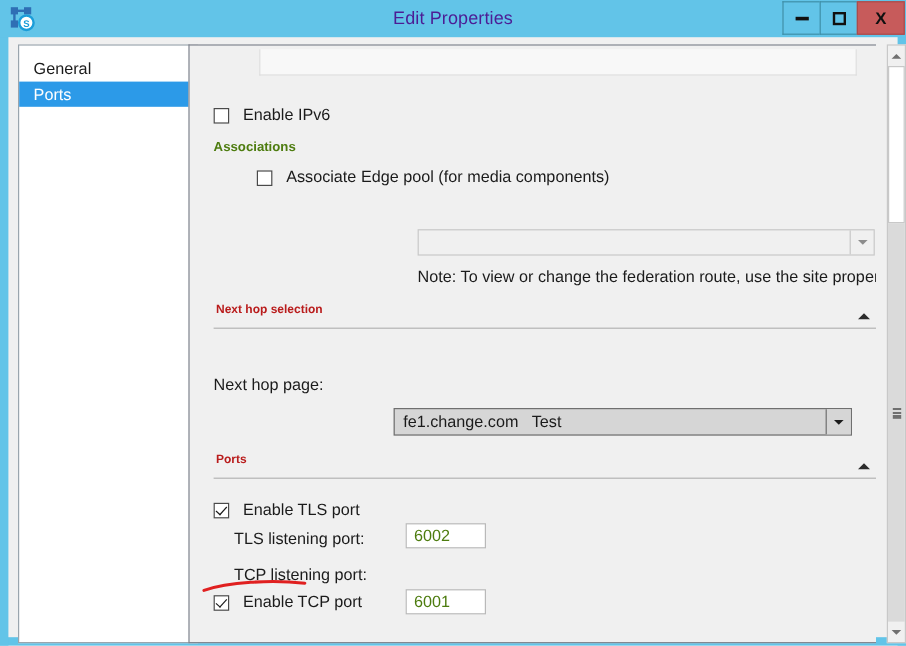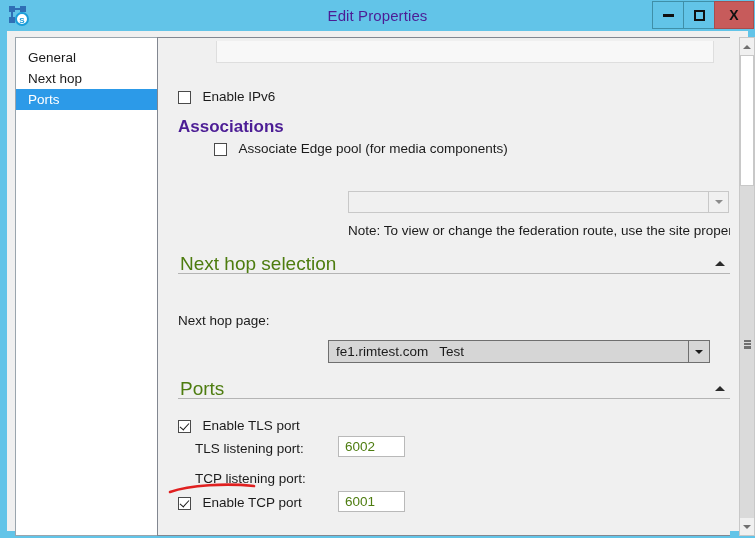--- a/index.html
+++ b/index.html
@@ -178,23 +178,23 @@
     transform: rotate(42deg);
   }
   .cb-label {
     font-size: 13.5px;
     color: #1b1b1b;
     margin-left: 7px;
     vertical-align: 1px;
   }
 
   .bold-head {
-    font-size: 17px;
+    font-size: 11px;
     font-weight: bold;
-    color: #4c1d95;
+    color: #4d7c0f;
   }
 
   .plain {
     font-size: 13.5px;
     color: #1b1b1b;
   }
 
   
   .combo-dis {
     position: absolute;
@@ -228,23 +228,23 @@
     white-space: nowrap;
   }
 
   
   .group {
     position: absolute;
     left: 20px;
     width: 555px;
   }
   .group .g-title {
-    font-size: 19px;
-    font-weight: normal;
-    color: #4d7c0f;
+    font-size: 10px;
+    font-weight: bold;
+    color: #b91c1c;
     padding-left: 2px;
   }
   .group .g-line {
     position: absolute;
     left: 0; right: 0;
     top: 20px;
     height: 1px;
     background: #b4b4b4;
   }
   .chev-up {
@@ -396,21 +396,20 @@
       <div class="win-btn close">
         <div class="glyph-close">X</div>
       </div>
     </div>
   </div>
 
   <div class="content">
 
     <div class="sidebar">
       <div class="nav-item">General</div>
-      <div class="nav-item">Next hop</div>
       <div class="nav-item selected">Ports</div>
     </div>
 
     <div class="main">
       <div class="pane">
 
         <div class="top-field"></div>
 
         <div class="row" style="left:20px; top:50px;">
           <span class="cb"></span>
@@ -434,21 +433,21 @@
 
         <div class="group" style="top:215px; height:22px;">
           <div class="g-title">Next hop selection</div>
           <div class="chev-up"></div>
           <div class="g-line"></div>
         </div>
 
         <div class="row plain" style="left:20px; top:275px;">Next hop page:</div>
 
         <div class="combo-en">
-          <span class="ctext">fe1.rimtest.com   Test</span>
+          <span class="ctext">fe1.change.com   Test</span>
           <span class="arrowbox">
             <span class="tri-down dark"></span>
           </span>
         </div>
 
         <div class="group" style="top:340px; height:22px;">
           <div class="g-title">Ports</div>
           <div class="chev-up"></div>
           <div class="g-line"></div>
         </div>

